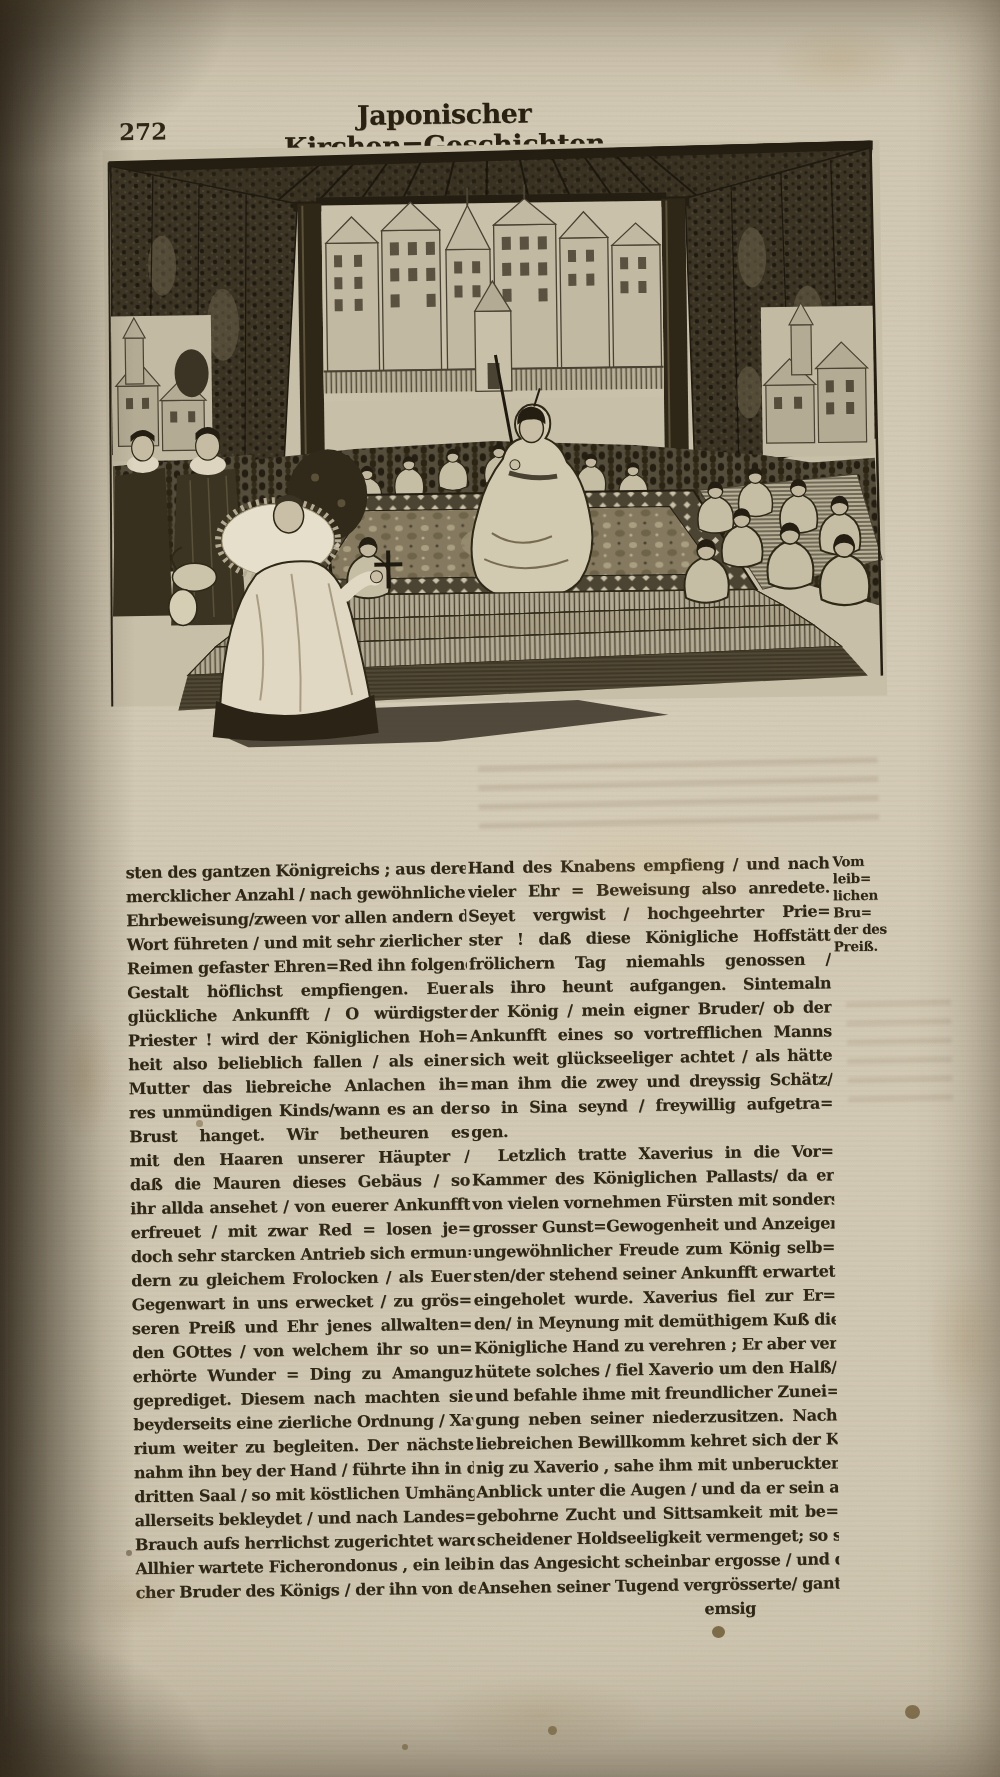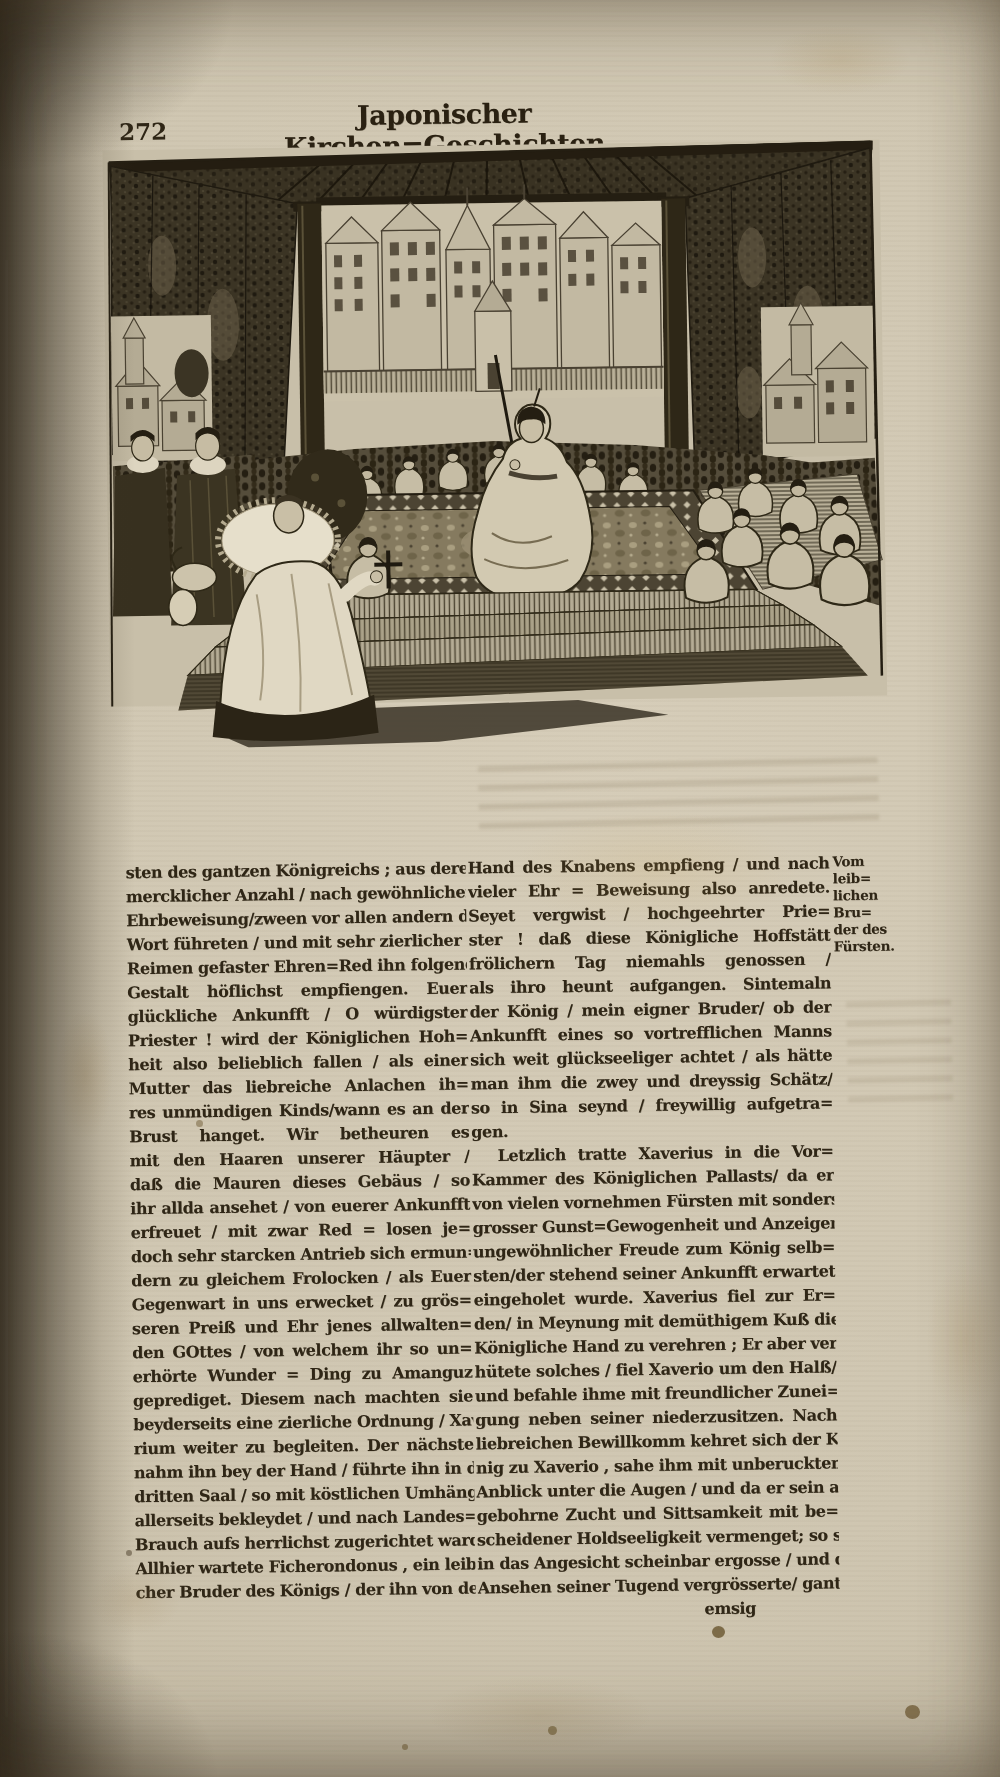--- a/index.html
+++ b/index.html
@@ -442,21 +442,21 @@
         <div class="tline">in das Angesicht scheinbar ergosse / und das</div>
         <div class="tline">Ansehen seiner Tugend vergrösserte/ gantz</div>
       </div>
     <div class="catchword">emsig</div>
   </div>
 
   <div class="margin-note">
       <div>Vom leib=</div>
       <div>lichen Bru=</div>
       <div>der des</div>
-      <div>Fürsten.</div>
+      <div>Preiß.</div>
     </div>
 
   <div class="bleed bleed1"></div>
   <div class="bleed bleed2"></div>
 </div>
 
 <div class="stain s1"></div>
 <div class="stain s2"></div>
 <div class="stain s3"></div>
 <div class="stain s4"></div>

